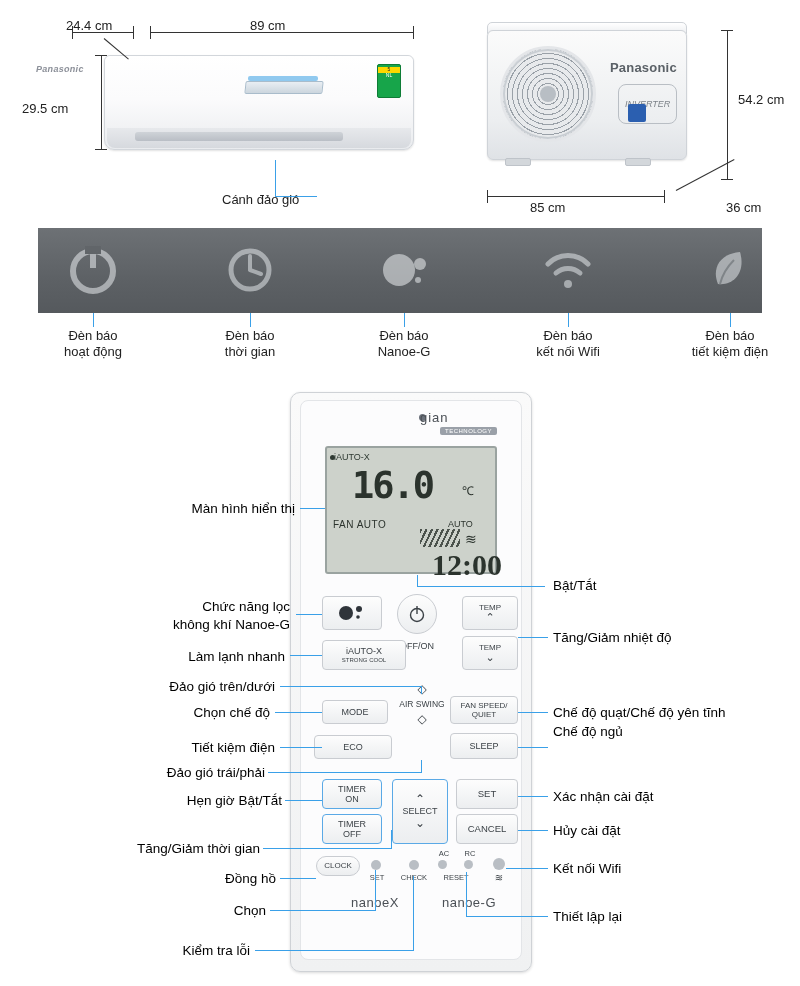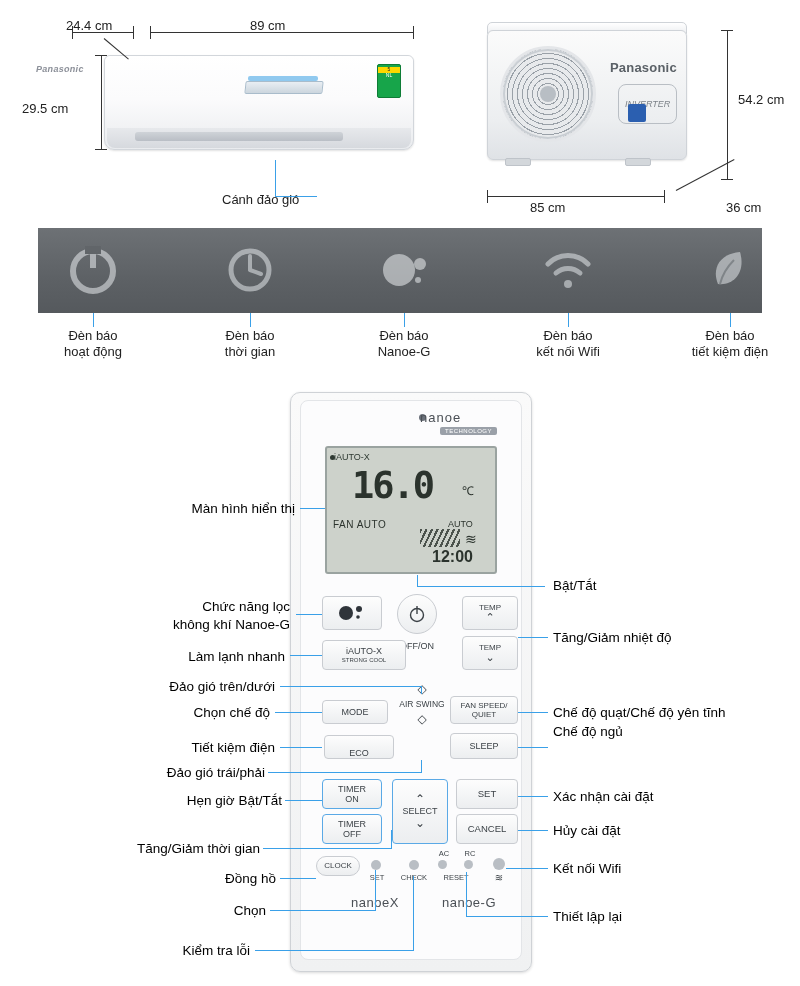--- a/index.html
+++ b/index.html
@@ -162,22 +162,22 @@
   #lcd-iauto { position:absolute; left:334px; top:452px; font-size:9px; color:#2f3a33; }
   #lcd-iauto-dot { position:absolute; left:330px; top:455px; width:5px; height:5px; background:#2f3a33; border-radius:50%; }
   #lcd-temp {
     position:absolute; left:352px; top:464px; font-size:37px; font-weight:bold;
     color:#2b332d; font-family:"DejaVu Sans Mono", monospace; letter-spacing:-2px;
   }
   #lcd-unit { position:absolute; left:462px; top:482px; font-size:12px; color:#2b332d; }
   #lcd-fan { position:absolute; left:333px; top:519px; font-size:10px; color:#2b332d; letter-spacing:.5px;}
   #lcd-auto { position:absolute; left:448px; top:519px; font-size:9px; color:#2b332d;}
   #lcd-clock {
-    position:absolute; left:432px; top:548px; font-size:16px; font-weight:bold;
-    color:#2b332d; font-family:Liberation Sans, sans-serif;
+    position:absolute; left:432px; top:548px; font-size:30px; font-weight:bold;
+    color:#2b332d; font-family:Liberation Serif, serif;
   }
   #lcd-swing { position:absolute; left:420px; top:529px; width:40px; height:18px;
     background: repeating-linear-gradient(115deg,#2b332d 0 2px,transparent 2px 5px); opacity:.8; }
   #lcd-wifi { position:absolute; left:465px; top:531px; font-size:14px; color:#2b332d; }
 
   
   .btn {
     position:absolute; background:linear-gradient(#fdfdfd,#eceef0);
     border:1px solid #c9ccd1; border-radius:4px; text-align:center;
     font-size:8px; color:#3c4247; line-height:1.15;
@@ -311,21 +311,21 @@
   </div>
 
   <div class="line vline" style="left:730px; top:313px; height:14px;"></div>
   <div class="lbl c" style="left:660px; top:328px; width:140px;">
     <span>Đèn báo</span><br><span>tiết kiệm điện</span>
   </div>
 
   <div id="remote"></div>
   <div id="remote-inner"></div>
   <div id="nanoe-dot"></div>
-  <div id="nanoe-logo">nanoe</div>
+  <div id="nanoe-logo">gian</div>
   <div id="tech-badge">TECHNOLOGY</div>
 
   <div id="lcd"></div>
   <div id="lcd-iauto-dot"></div>
   <div id="lcd-iauto">iAUTO-X</div>
   <div id="lcd-temp">16.0</div>
   <div id="lcd-unit">℃</div>
   <div id="lcd-fan">FAN AUTO</div>
   <div id="lcd-auto">AUTO</div>
   <div id="lcd-swing"></div>
@@ -365,21 +365,21 @@
     <span style="font-size:9px;">MODE</span>
   </div>
   <div style="position:absolute; left:394px; top:682px; width:56px; text-align:center; font-size:12px; color:#3c4247;">◇</div>
   <div style="position:absolute; left:384px; top:699px; width:76px; text-align:center; font-size:8.5px; color:#3c4247;">AIR SWING</div>
   <div style="position:absolute; left:394px; top:712px; width:56px; text-align:center; font-size:12px; color:#3c4247;">◇</div>
 
   <div class="btn" style="left:450px; top:696px; width:68px; height:28px;">
     <span>FAN SPEED/</span>
     <span>QUIET</span>
   </div>
-  <div class="btn" style="left:324px; top:735px; width:70px; height:24px;justify-content:flex-end;">
+  <div class="btn" style="left:314px; top:735px; width:78px; height:24px;">
     <span style="font-size:9px;">ECO</span>
   </div>
   <div class="btn" style="left:450px; top:733px; width:68px; height:26px;">
     <span style="font-size:9px;">SLEEP</span>
   </div>
 
   <div class="btn blue" style="left:322px; top:779px; width:60px; height:30px;">
     <span style="font-size:9px;">TIMER</span>
     <span style="font-size:9px;">ON</span>
   </div>

